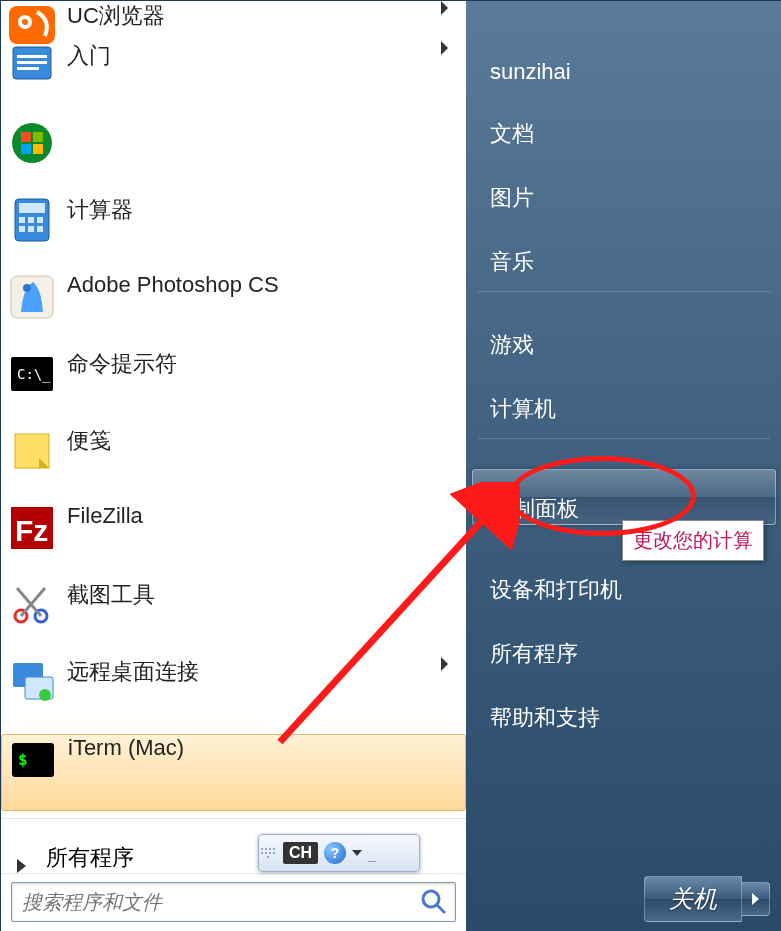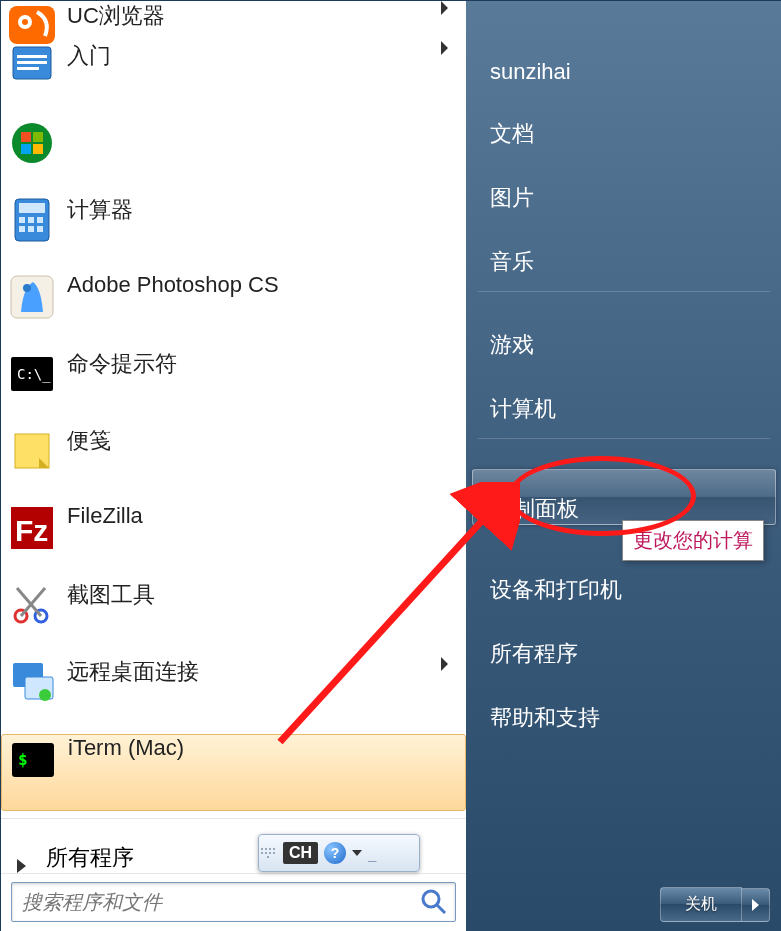--- a/index.html
+++ b/index.html
@@ -142,26 +142,27 @@
   }
   .shutdown-area {
     position: absolute;
     bottom: 10px; right: 12px;
     display: flex;
     align-items: center;
   }
   .shutdown-btn {
     background: linear-gradient(to bottom, #6a8aaa, #3a5a7a 49%, #2a4a6a 50%, #4a6a8a);
     color: #fff;
-    font-size: 16px;
+    font-size: 24px;
     border: 1px solid rgba(255,255,255,0.3);
     border-radius: 4px 0 0 4px;
     padding: 6px 24px;
     text-shadow: 0 1px 2px rgba(0,0,0,0.5);
     cursor: default;
+    font-style: italic;
   }
   .shutdown-more {
     background: linear-gradient(to bottom, #6a8aaa, #3a5a7a 49%, #2a4a6a 50%, #4a6a8a);
     border: 1px solid rgba(255,255,255,0.3);
     border-left: none;
     border-radius: 0 4px 4px 0;
     padding: 10px 10px;
     cursor: default;
   }
   .shutdown-more .tri {

